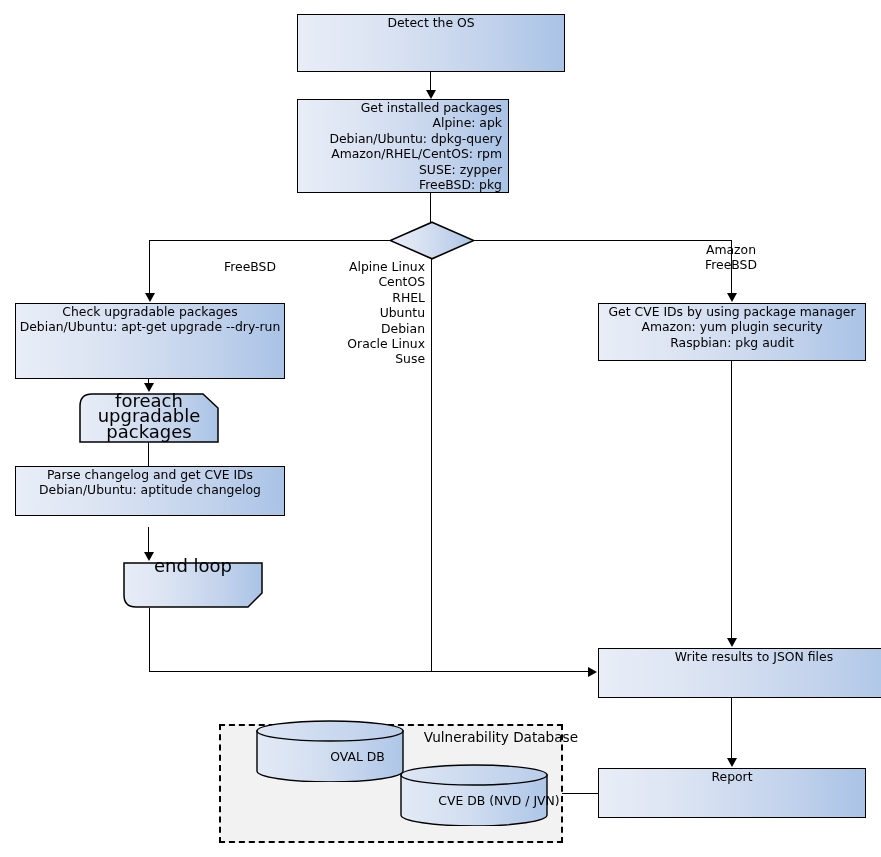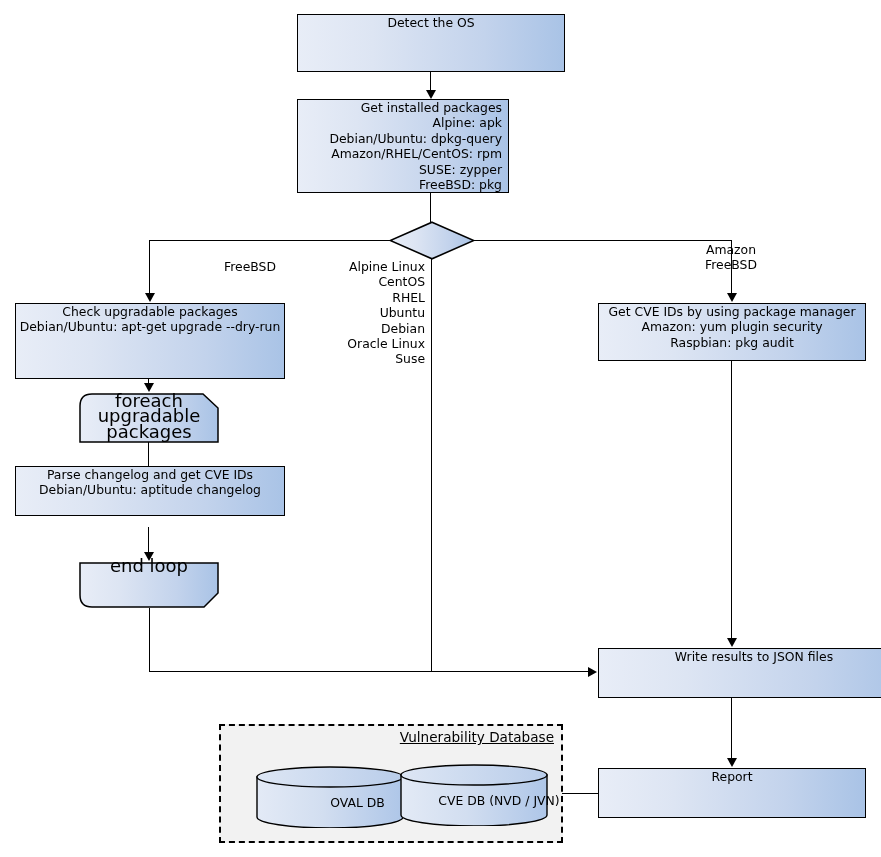--- a/index.html
+++ b/index.html
@@ -47,21 +47,21 @@
   }
   .shape-loop-start .lbl, .shape-loop-end .lbl {
     position: relative;
     z-index: 2;
     width: 100%;
     text-align: center;
     white-space: pre-line;
     font-size: 18px;
     line-height: 15.4px;
   }
-  .shape-loop-end { border: none; background: none; padding: 0; }
+  .shape-loop-end { border: none; background: none; padding: 0; margin-left: 44px; }
 
   .diamond {
     position: absolute;
     z-index: 3;
   }
 
   
   .ln {
     position: absolute;
     background: #000000;
@@ -208,23 +208,23 @@
 
   <div class="node" style="left:598px; top:648px; width:312px; height:50px;">
     <span>Write results to JSON files</span>
   </div>
 
   <div class="node" style="left:598px; top:768px; width:268px; height:50px;">
     <span>Report</span>
   </div>
 
   <div class="group-box" style="left:219px; top:724px; width:344px; height:119px;"></div>
-  <div class="group-title" style="left:251px; top:729px; width:303px;text-decoration:underline;">Vulnerability Database</div>
-
-  <div class="cylinder" style="left:233px; top:766px; width:180px; height:62px;padding-left:23px;">
+  <div class="group-title" style="left:275px; top:729px; width:303px;">Vulnerability Database</div>
+
+  <div class="cylinder" style="left:233px; top:720px; width:180px; height:62px;padding-left:23px;">
     <svg width="148" height="62" viewBox="0 0 148 62">
       <path d="M 1,11 L 1,51 A 73,11 0 0 0 147,51 L 147,11 Z" fill="url(#gradCyl)" stroke="#000000" stroke-width="1.4"></path>
       <ellipse cx="74" cy="11" rx="73" ry="10" fill="url(#gradCylTop)" stroke="#000000" stroke-width="1.4"></ellipse>
     </svg>
     <div class="cyl-label" style="top:29px;">OVAL DB</div>
   </div>
 
   <div class="cylinder" style="left:400px; top:764px; width:148px; height:62px;">
     <svg width="148" height="62" viewBox="0 0 148 62">
       <path d="M 1,11 L 1,51 A 73,11 0 0 0 147,51 L 147,11 Z" fill="url(#gradCyl)" stroke="#000000" stroke-width="1.4"></path>

